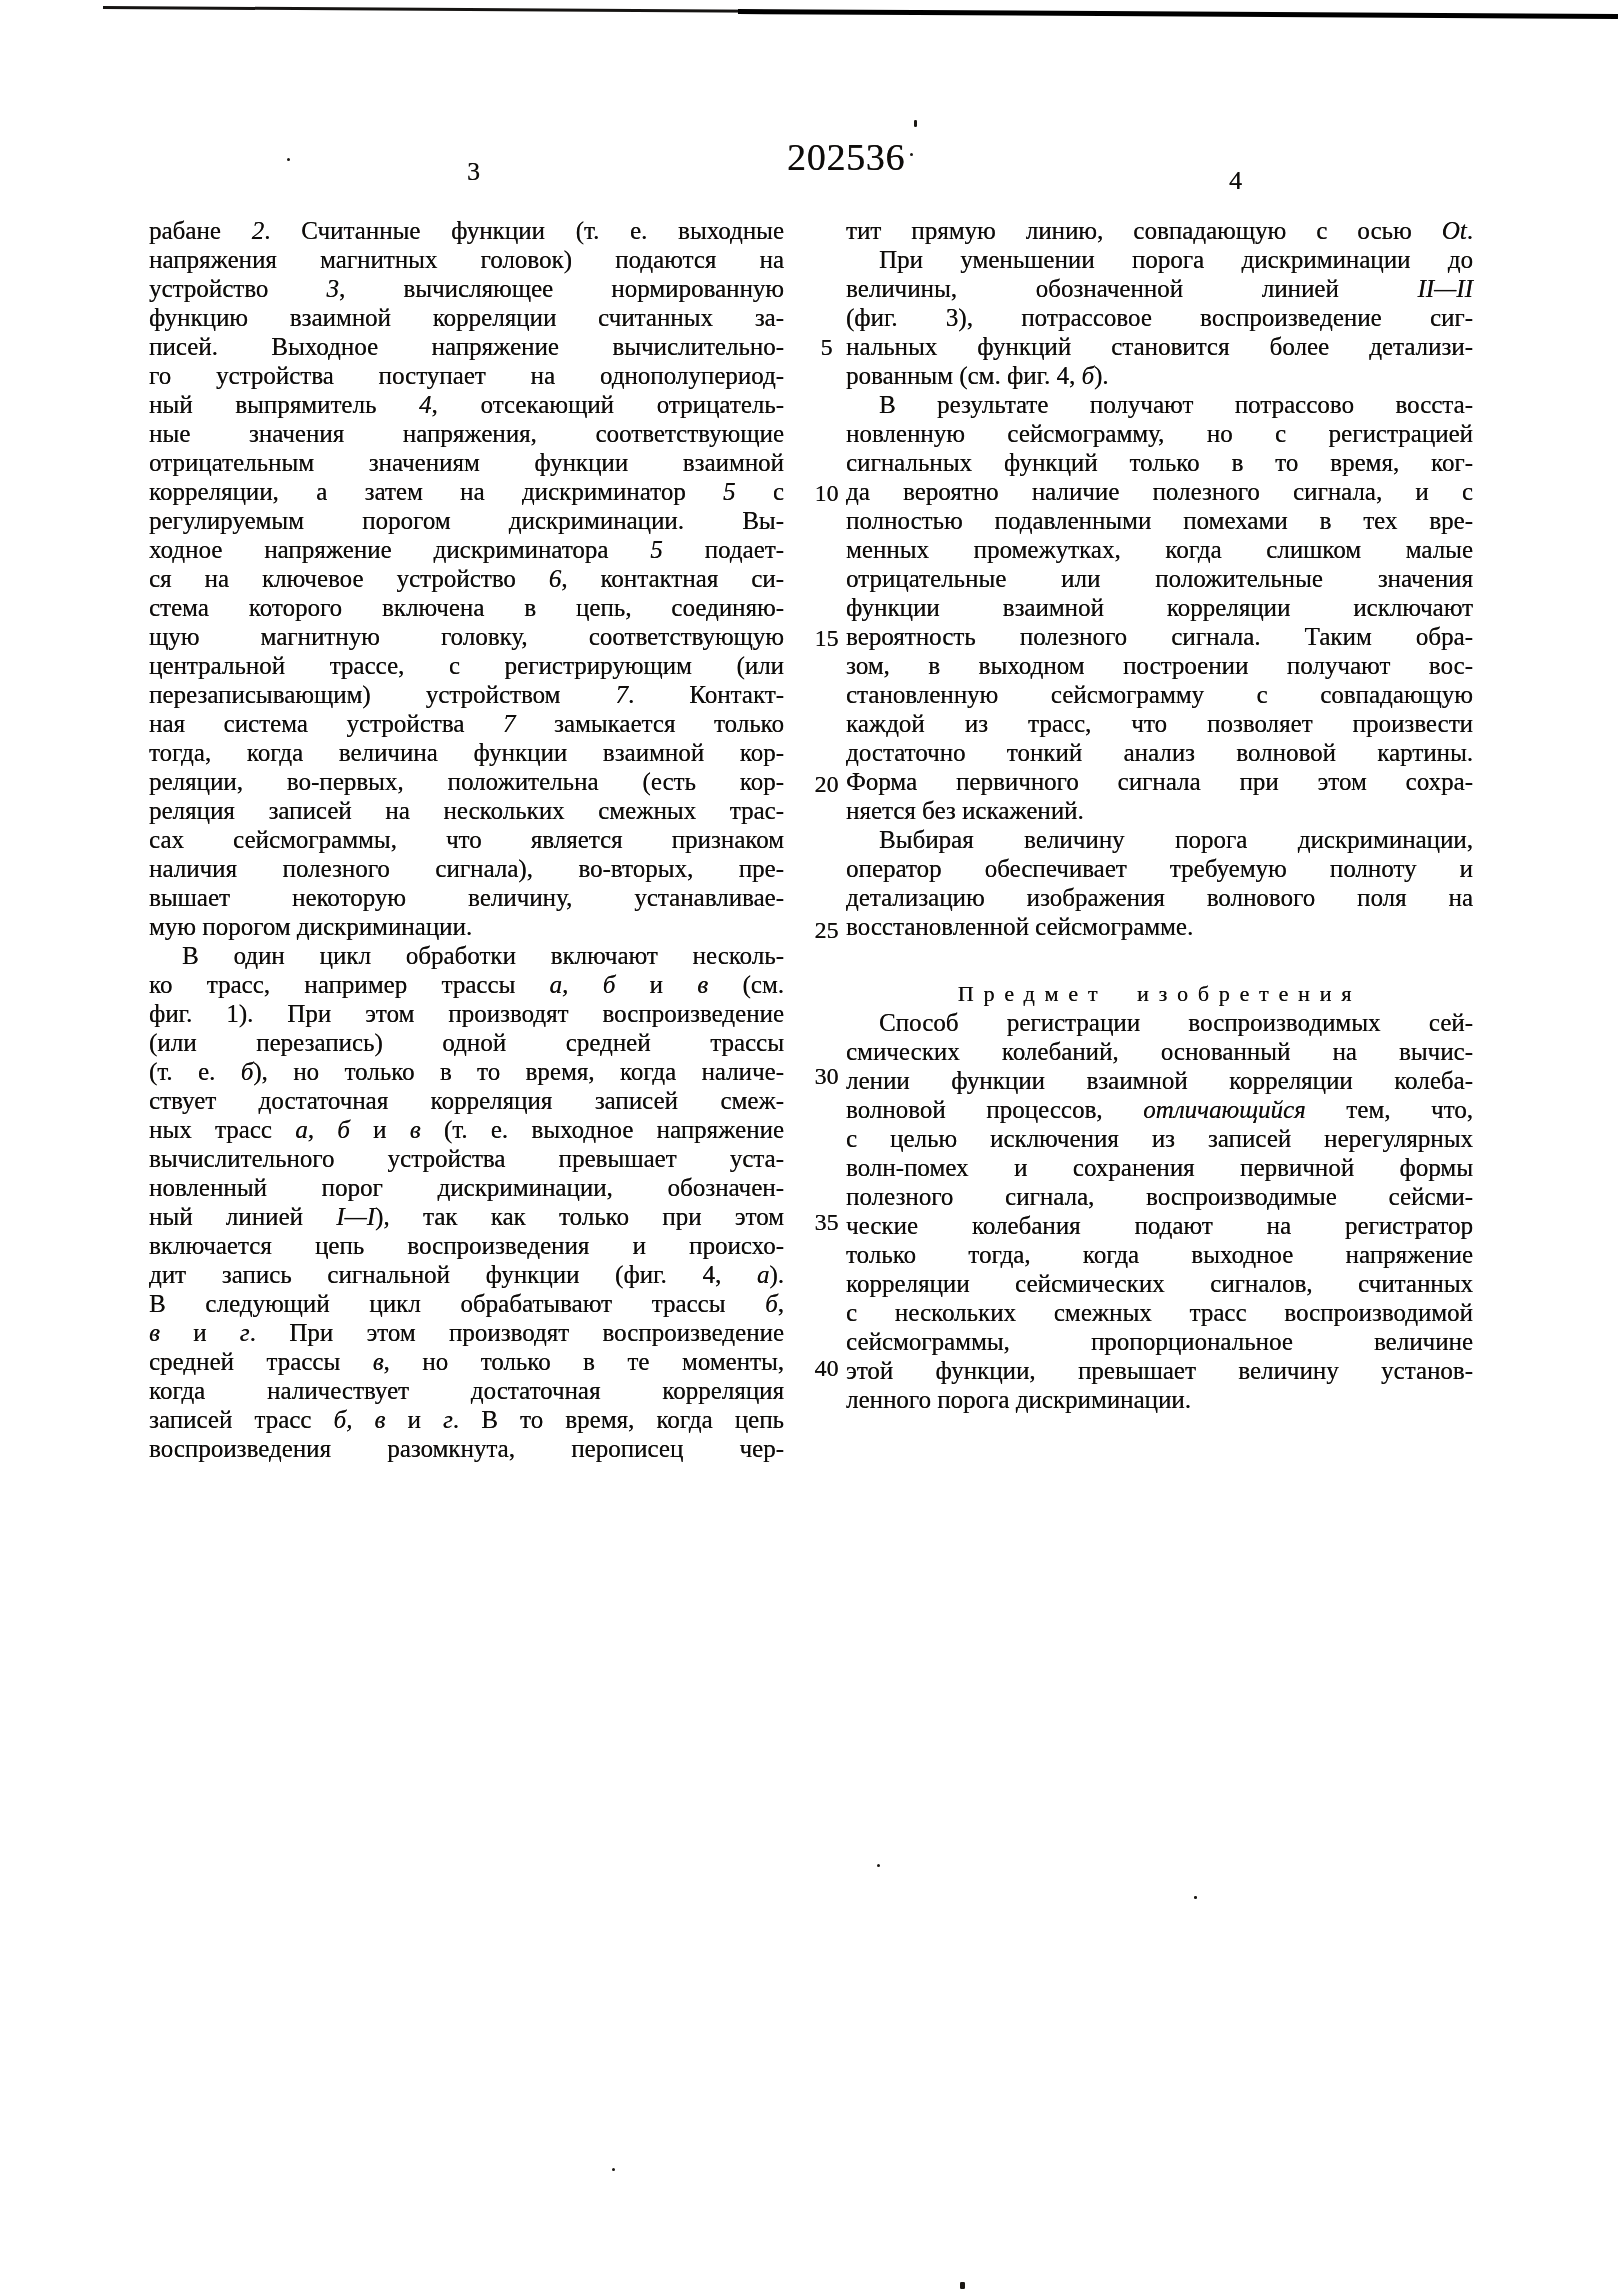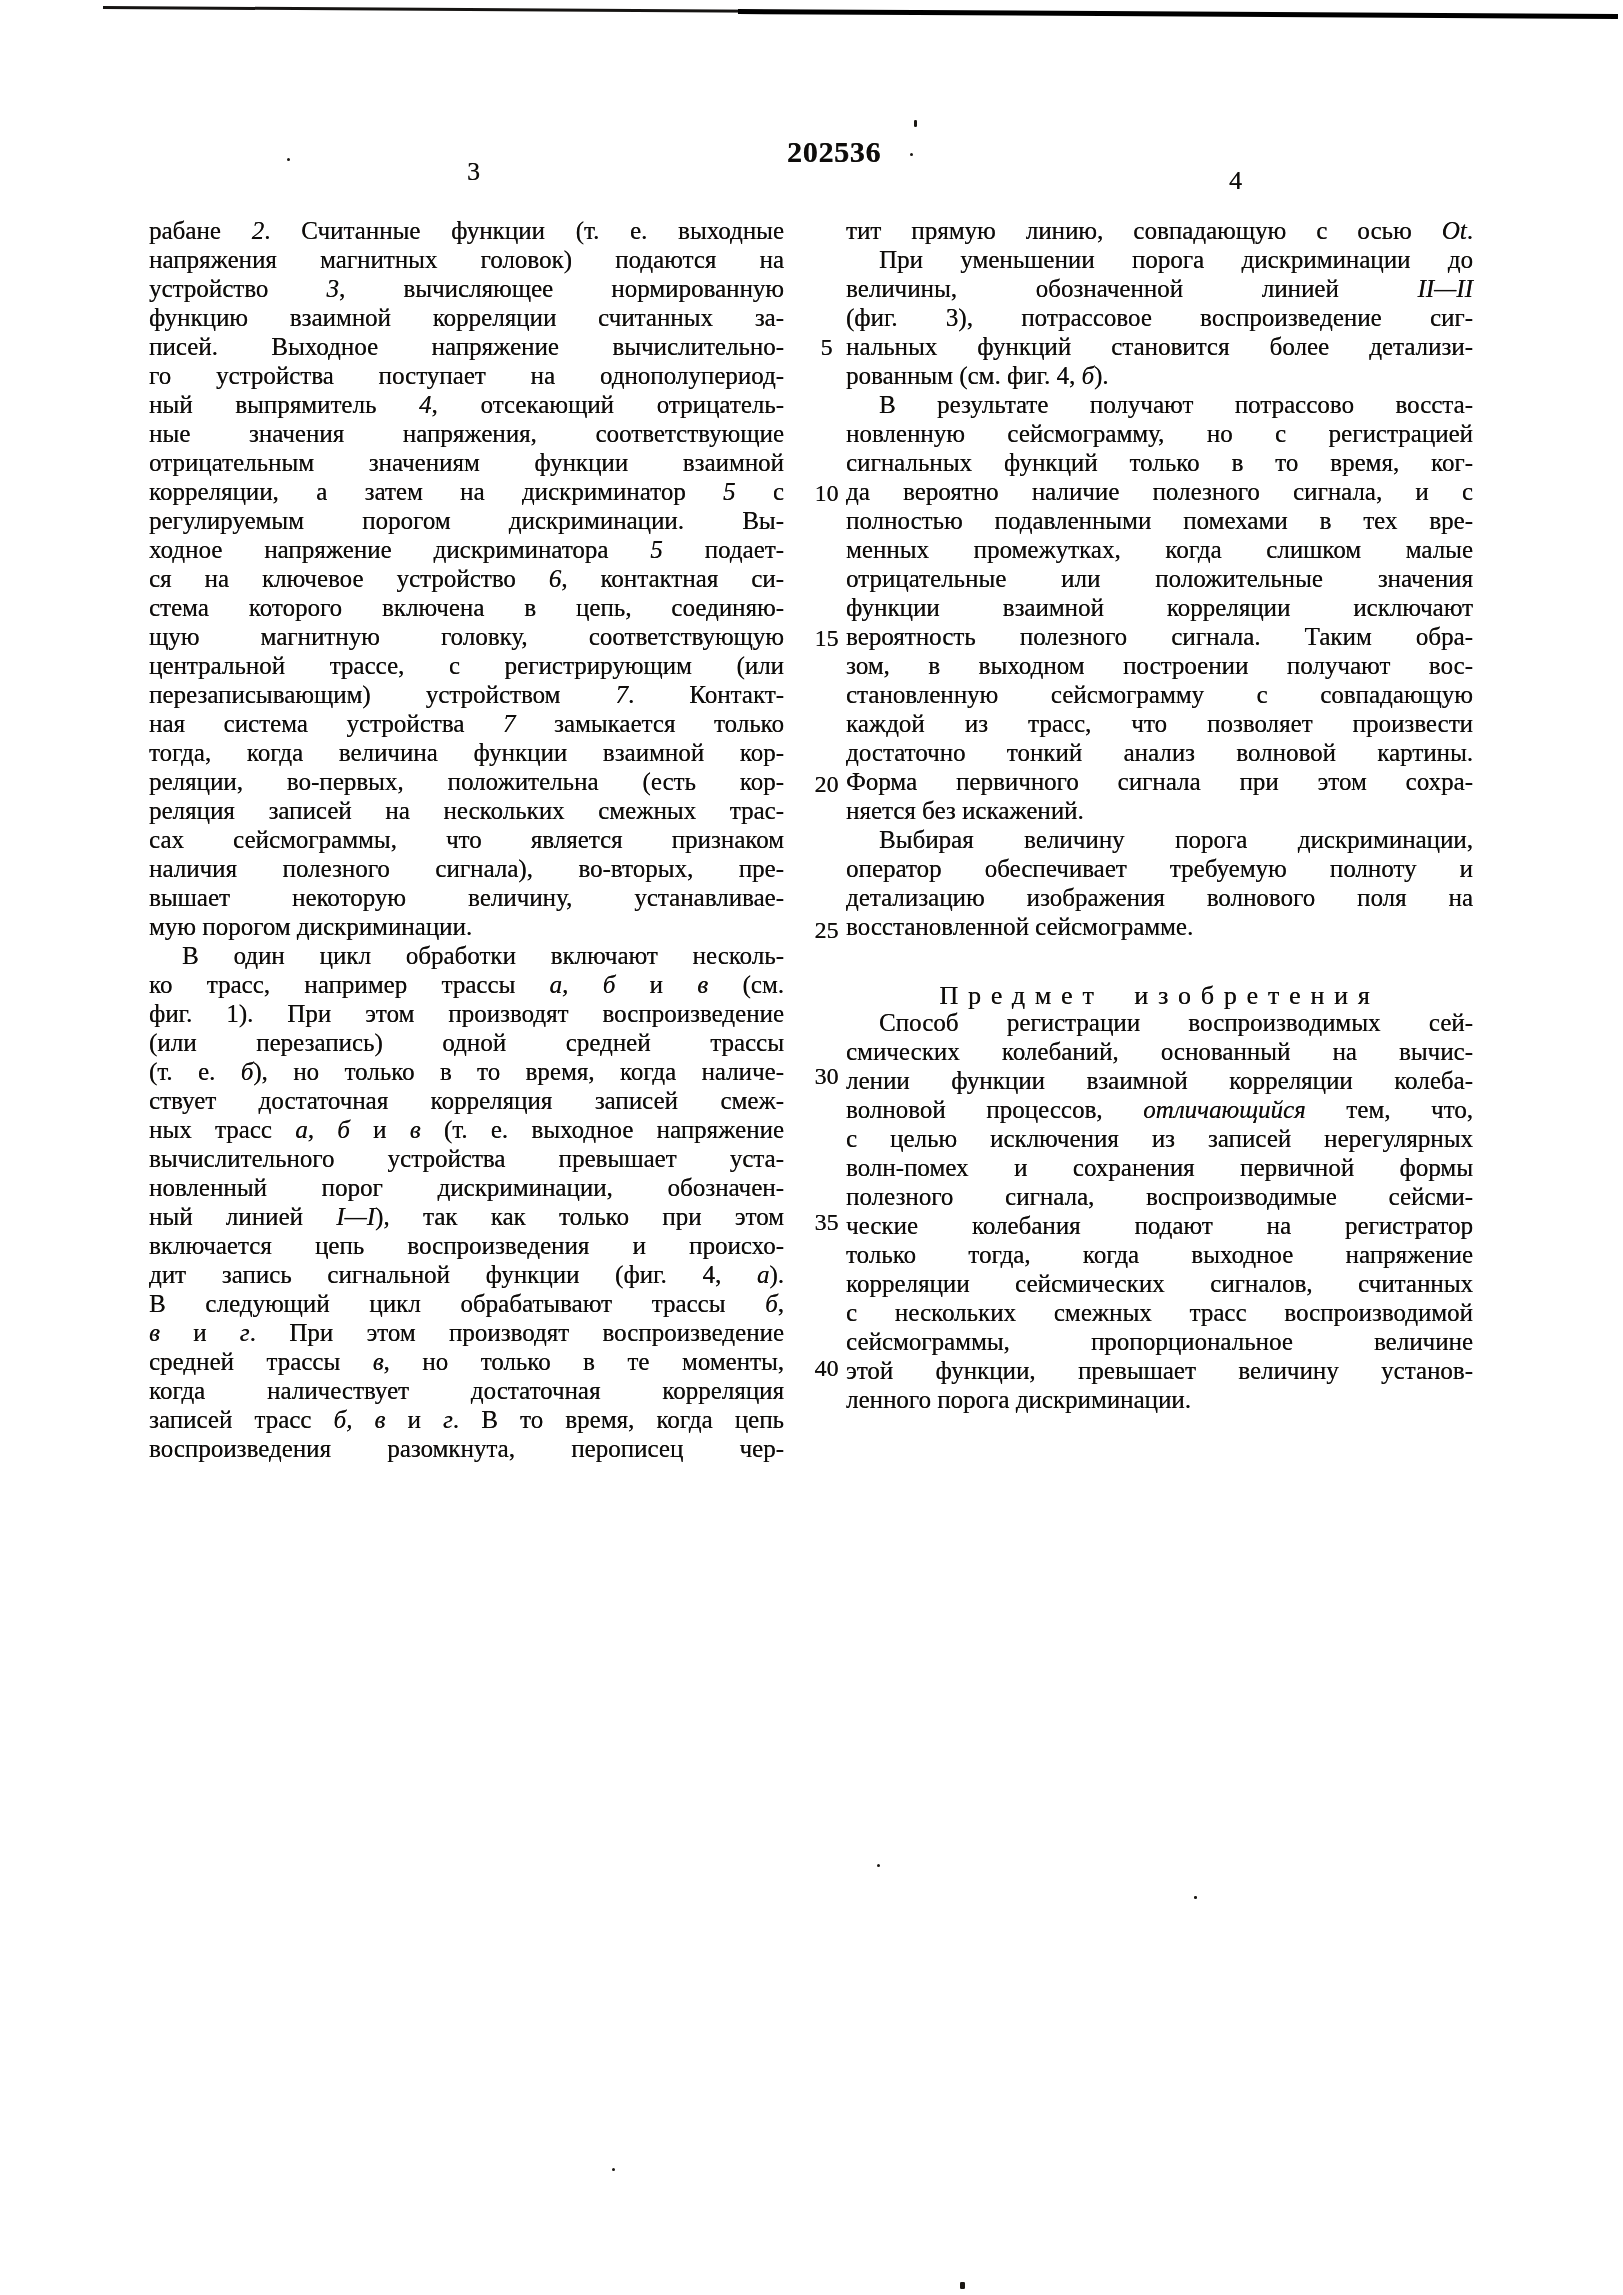--- a/index.html
+++ b/index.html
@@ -11,21 +11,21 @@
     font-family:"Liberation Serif", serif;
     color:#0e0c0a;
   }
   
   .rule{position:absolute;background:#161412;}
   .rule-a{left:103px;top:5.9px;width:1515px;height:3.3px;transform:rotate(0.33deg);transform-origin:left top;}
   .rule-b{left:738px;top:9.2px;width:880px;height:5.2px;transform:rotate(0.33deg);transform-origin:left top;background:#000;}
 
   .patent-number{
     position:absolute;left:787px;top:135px;
-    font-size:30px;font-weight:bold;letter-spacing:0.7px;
+    font-size:38px;font-weight:normal;letter-spacing:0.7px;
     text-shadow:0.3px 0 0 rgba(10,8,6,.75);
   }
   .page-num{position:absolute;font-size:26px;text-shadow:0.2px 0 0 rgba(10,8,6,.7);}
   .page-num-left{left:467px;top:157px;}
   .page-num-right{left:1229px;top:166px;}
 
   .column{position:absolute;font-size:25px;}
   .column-left{left:149px;top:216px;width:635px;}
   .column-right-top{left:846px;top:216px;width:627px;}
   .column-claim{left:846px;top:1008px;width:627px;}
@@ -35,21 +35,21 @@
     text-align:justify;text-align-last:justify;
     white-space:normal;
     text-shadow:0.2px 0 0 rgba(14,12,10,.8);
   }
   .tl.end{text-align-last:left;}
   .tl.ind{text-indent:33px;}
   .it{font-style:italic;}
 
   .claim-heading{
     position:absolute;left:846px;top:981px;width:627px;
-    font-size:26px;text-align:center;
+    font-size:22px;text-align:center;
     letter-spacing:9.8px;word-spacing:14.4px;
     text-shadow:0.2px 0 0 rgba(14,12,10,.8);
     white-space:nowrap;
   }
 
   .gutter-num{
     position:absolute;width:59px;left:797px;
     font-size:24px;line-height:29px;text-align:center;
     text-shadow:0.2px 0 0 rgba(14,12,10,.8);
   }

